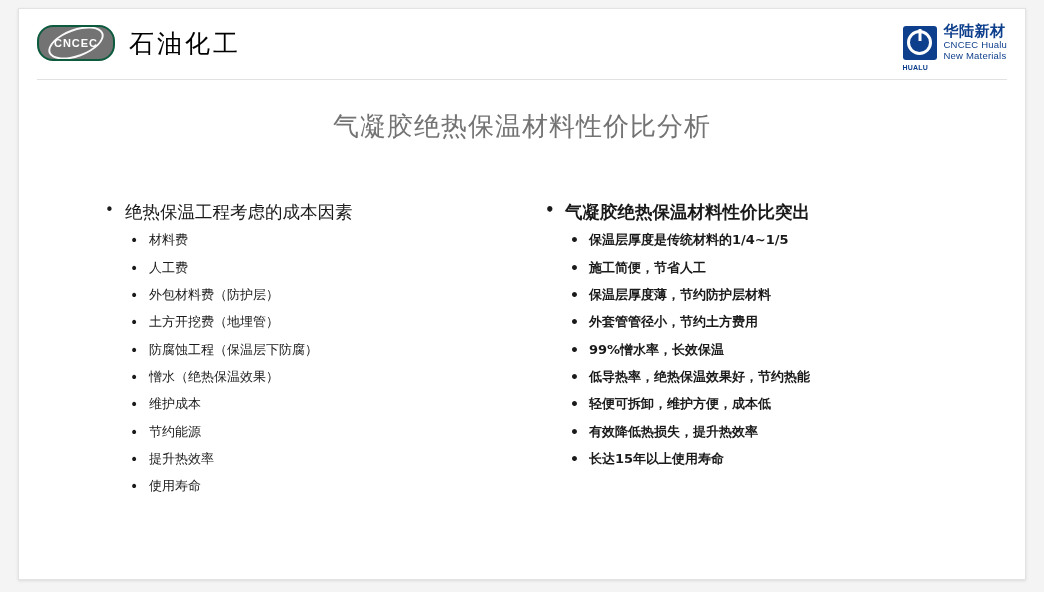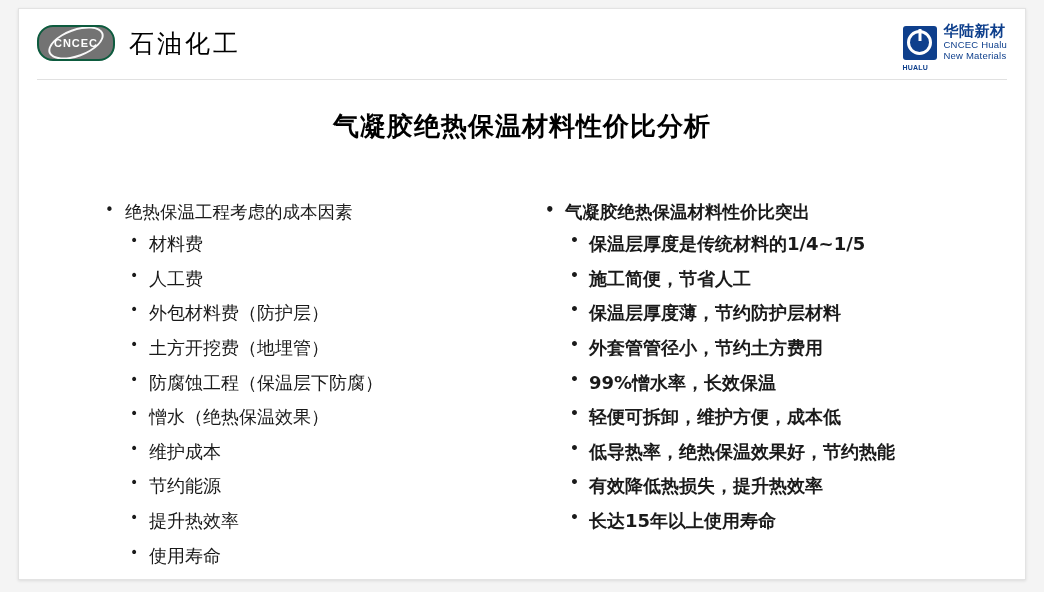--- a/index.html
+++ b/index.html
@@ -144,24 +144,23 @@
   }
 
   
   .slide-title {
     position: absolute;
     left: 0;
     right: 0;
     top: 100px;
     text-align: center;
     font-size: 26px;
-    color: #000000;
+    color: #737373;
     font-family: "DejaVu Sans", sans-serif;
     letter-spacing: 1px;
-    font-weight: bold;
   }
 
   
   .col {
     position: absolute;
     top: 178px;
   }
   .col-left { left: 70px; width: 430px; }
   .col-right { left: 510px; width: 470px; font-weight: bold; }
 
@@ -188,21 +187,21 @@
     color: #1a1a1a;
   }
   ul.lvl2 {
     list-style: none;
     margin: 6px 0 0 0;
     padding: 0;
   }
   ul.lvl2 > li {
     position: relative;
     padding-left: 24px;
-    font-size: 18px;
+    font-size: 13px;
     color: #1a1a1a;
     font-family: "DejaVu Sans", sans-serif;
     line-height: 1.45;
     margin-bottom: 8.5px;
   }
   ul.lvl2 > li:before {
     content: "•";
     position: absolute;
     left: 5px;
     top: -1px;
@@ -279,22 +278,22 @@
     <div class="col col-right">
       <ul class="lvl1">
         <li>
           <span>气凝胶绝热保温材料性价比突出</span>
           <ul class="lvl2">
             <li>保温层厚度是传统材料的1/4~1/5</li>
             <li>施工简便，节省人工</li>
             <li>保温层厚度薄，节约防护层材料</li>
             <li>外套管管径小，节约土方费用</li>
             <li>99%憎水率，长效保温</li>
+            <li>低导热率，绝热保温效果好，节约热能</li>
             <li>轻便可拆卸，维护方便，成本低</li>
-            <li>低导热率，绝热保温效果好，节约热能</li>
             <li>有效降低热损失，提升热效率</li>
             <li>长达15年以上使用寿命</li>
           </ul>
         </li>
       </ul>
     </div>
 
   </div>
 
 </div>

